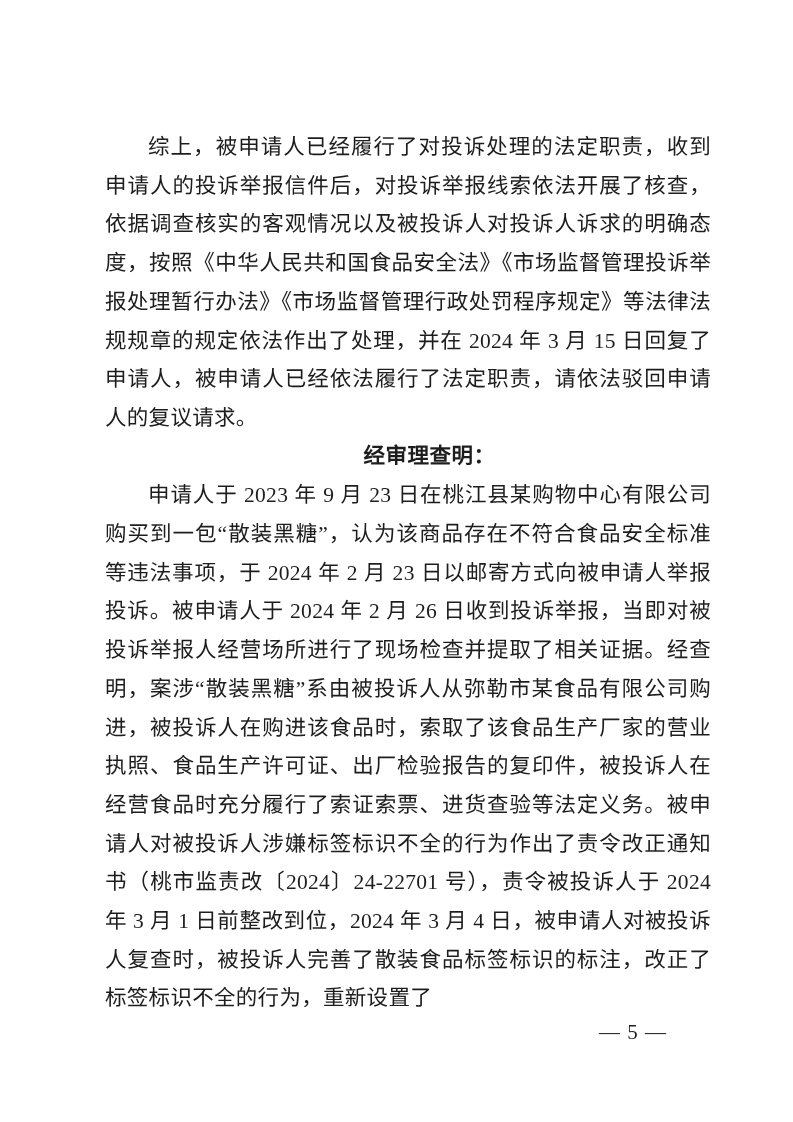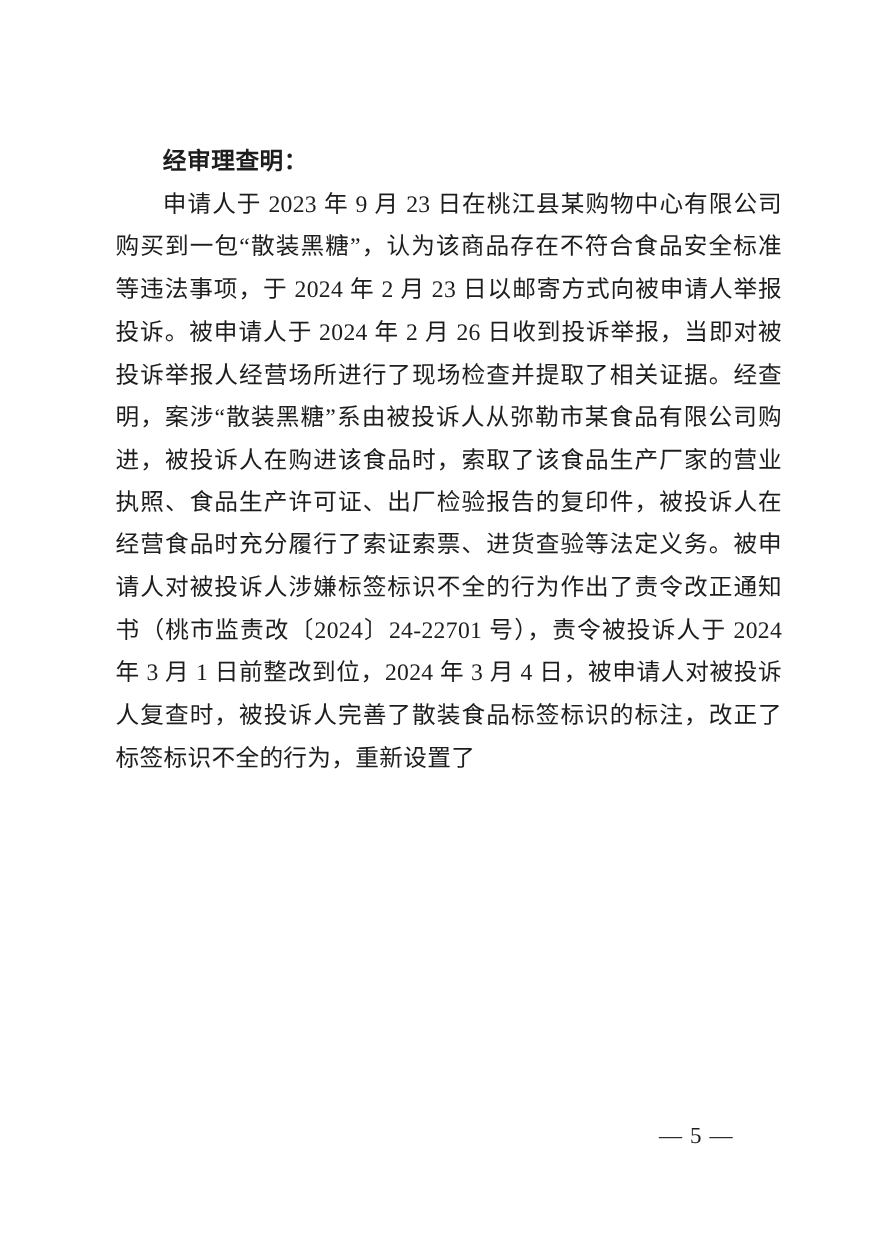--- a/index.html
+++ b/index.html
@@ -25,37 +25,38 @@
   .content p {
     margin: 0;
     padding: 0;
     font-size: 21.5px;
     line-height: 38.7px;
     text-align: justify;
     text-indent: 2em;
     letter-spacing: 0.3px;
   }
   .content p.heading {
-    font-family: Liberation Sans, sans-serif;
+    font-family: Liberation Mono, monospace;
     font-weight: 700;
-    text-align: left;
+    text-align: center;
     letter-spacing: 0.5px;
   }
   .page-number {
     position: absolute;
     top: 1018px;
     right: 126px;
     font-size: 21px;
     line-height: 28px;
     color: #1d1d1d;
     letter-spacing: 1px;
   }
 </style>
 </head>
 <body>
 
 <div class="page">
   <div class="content">
+    <p class="body-para">综上，被申请人已经履行了对投诉处理的法定职责，收到申请人的投诉举报信件后，对投诉举报线索依法开展了核查，依据调查核实的客观情况以及被投诉人对投诉人诉求的明确态度，按照《中华人民共和国食品安全法》《市场监督管理投诉举报处理暂行办法》《市场监督管理行政处罚程序规定》等法律法规规章的规定依法作出了处理，并在 2024 年 3 月 15 日回复了申请人，被申请人已经依法履行了法定职责，请依法驳回申请人的复议请求。</p>
     <p class="heading">经审理查明：</p>
     <p class="body-para">申请人于 2023 年 9 月 23 日在桃江县某购物中心有限公司购买到一包“散装黑糖”，认为该商品存在不符合食品安全标准等违法事项，于 2024 年 2 月 23 日以邮寄方式向被申请人举报投诉。被申请人于 2024 年 2 月 26 日收到投诉举报，当即对被投诉举报人经营场所进行了现场检查并提取了相关证据。经查明，案涉“散装黑糖”系由被投诉人从弥勒市某食品有限公司购进，被投诉人在购进该食品时，索取了该食品生产厂家的营业执照、食品生产许可证、出厂检验报告的复印件，被投诉人在经营食品时充分履行了索证索票、进货查验等法定义务。被申请人对被投诉人涉嫌标签标识不全的行为作出了责令改正通知书（桃市监责改〔2024〕24-22701 号），责令被投诉人于 2024 年 3 月 1 日前整改到位，2024 年 3 月 4 日，被申请人对被投诉人复查时，被投诉人完善了散装食品标签标识的标注，改正了标签标识不全的行为，重新设置了</p>
   </div>
   <div class="page-number">— 5 —</div>
 </div>
 
 </body></html>

